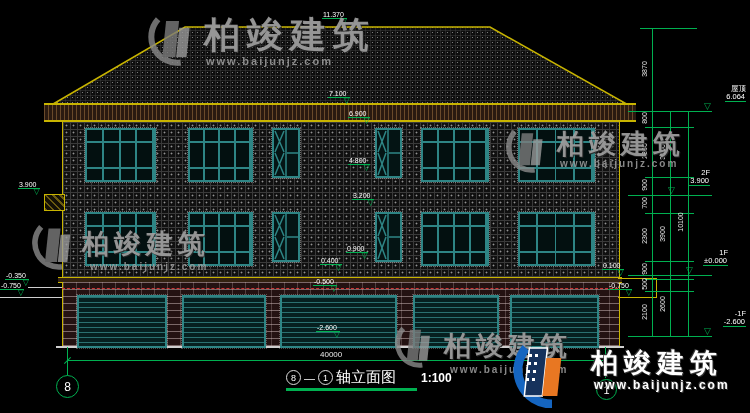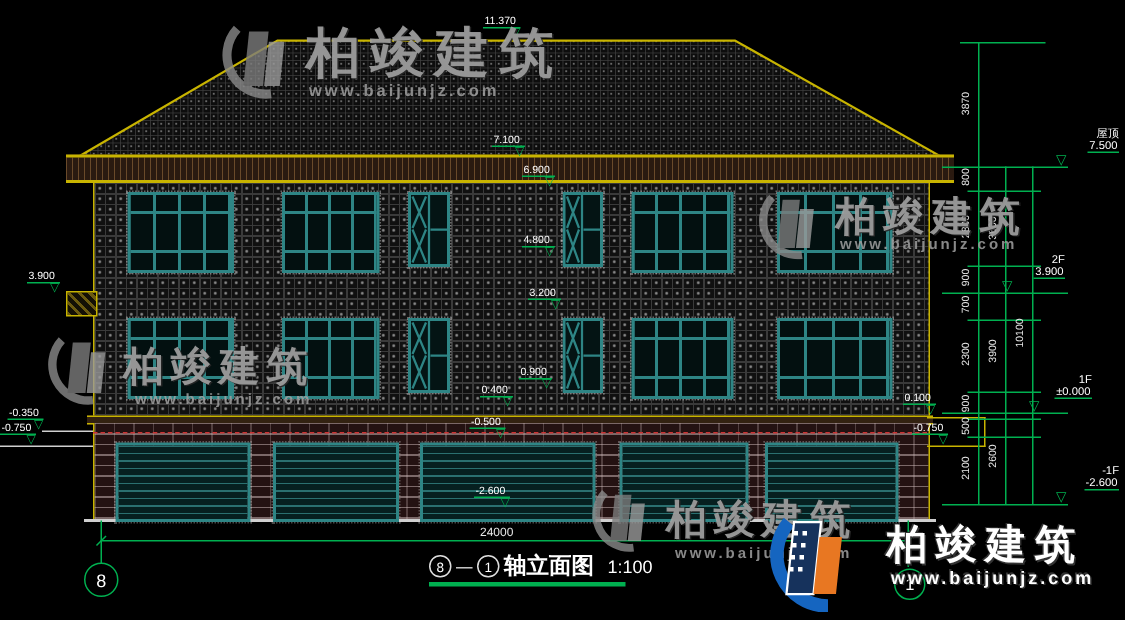--- a/index.html
+++ b/index.html
@@ -204,47 +204,47 @@
   <div class="dim" style="left:625px;top:280px">500</div>
   <div class="dim" style="left:625px;top:308px">2100</div>
 
   <div class="dim" style="left:643px;top:148px">3600</div>
   <div class="dim" style="left:643px;top:230px">3900</div>
   <div class="dim" style="left:643px;top:300px">2600</div>
 
   <div class="dim" style="left:661px;top:218px">10100</div>
 
   <div class="lvl" style="left:700px;top:85px">
-    <span>屋顶</span><br><span class="v">7.500</span><span class="tri">▽</span></div>
+    <span>屋顶</span><br><span class="v">6.064</span><span class="tri">▽</span></div>
   <div class="lvl" style="left:664px;top:169px">
     <span>2F</span><br><span class="v">3.900</span><span class="tri">▽</span></div>
   <div class="lvl" style="left:682px;top:249px">
     <span>1F</span><br><span class="v">±0.000</span><span class="tri">▽</span></div>
   <div class="lvl" style="left:700px;top:310px">
     <span>-1F</span><br><span class="v">-2.600</span><span class="tri">▽</span></div>
 
   <div class="gline" style="left:67px;top:347px;width:1px;height:29px"></div>
   <div class="gline" style="left:605px;top:347px;width:1px;height:31px"></div>
   <div class="gline" style="left:67px;top:360px;width:539px;height:1px"></div>
   <div class="slash" style="left:63px;top:360px"></div>
   <div class="slash" style="left:601px;top:360px"></div>
-  <div class="dimh" style="left:320px;top:350px">24000</div>
+  <div class="dimh" style="left:320px;top:350px">40000</div>
   <div class="bubble" style="left:56px;top:375px;width:21px;height:21px;font-size:12px">
     <span>8</span>
     </div>
   <div class="bubble" style="left:596px;top:379px;width:19px;height:19px;font-size:11px">
     <span>1</span>
     </div>
 
   <div class="title" style="left:286px;top:368px">
     <span class="tbubble">8</span>
     <span style="font-size:11px">—</span>
     <span class="tbubble">1</span>
-    <span style="font-size:15px;font-weight:bold">轴立面图</span>
-    <span style="font-size:12px;font-weight:normal;margin-left:6px">1:100</span>
+    <span style="font-size:15px;font-weight:normal">轴立面图</span>
+    <span style="font-size:12px;font-weight:bold;margin-left:22px">1:100</span>
   </div>
   <div class="gline" style="left:286px;top:388px;width:131px;height:3px"></div>
 
   <svg class="abs" style="left:146px;top:13px;opacity:.8" width="52" height="54" viewBox="0 0 60 60">
     <path d="M14 6 A30 30 0 0 0 40 56" fill="none" stroke="#8a8a8a" stroke-width="7"></path>
     <rect x="24" y="8" width="15" height="42" fill="#7c7c7c" transform="skewX(-6)"></rect>
     <rect x="40" y="16" width="12" height="34" fill="#9a9a9a" transform="skewX(-6)"></rect>
   </svg>
   <div class="wmtext" style="left:204px;top:11px;font-size:36px;letter-spacing:7px">柏竣建筑</div>
   <div class="wmurl" style="left:206px;top:55px;font-size:11px">www.baijunjz.com</div>

